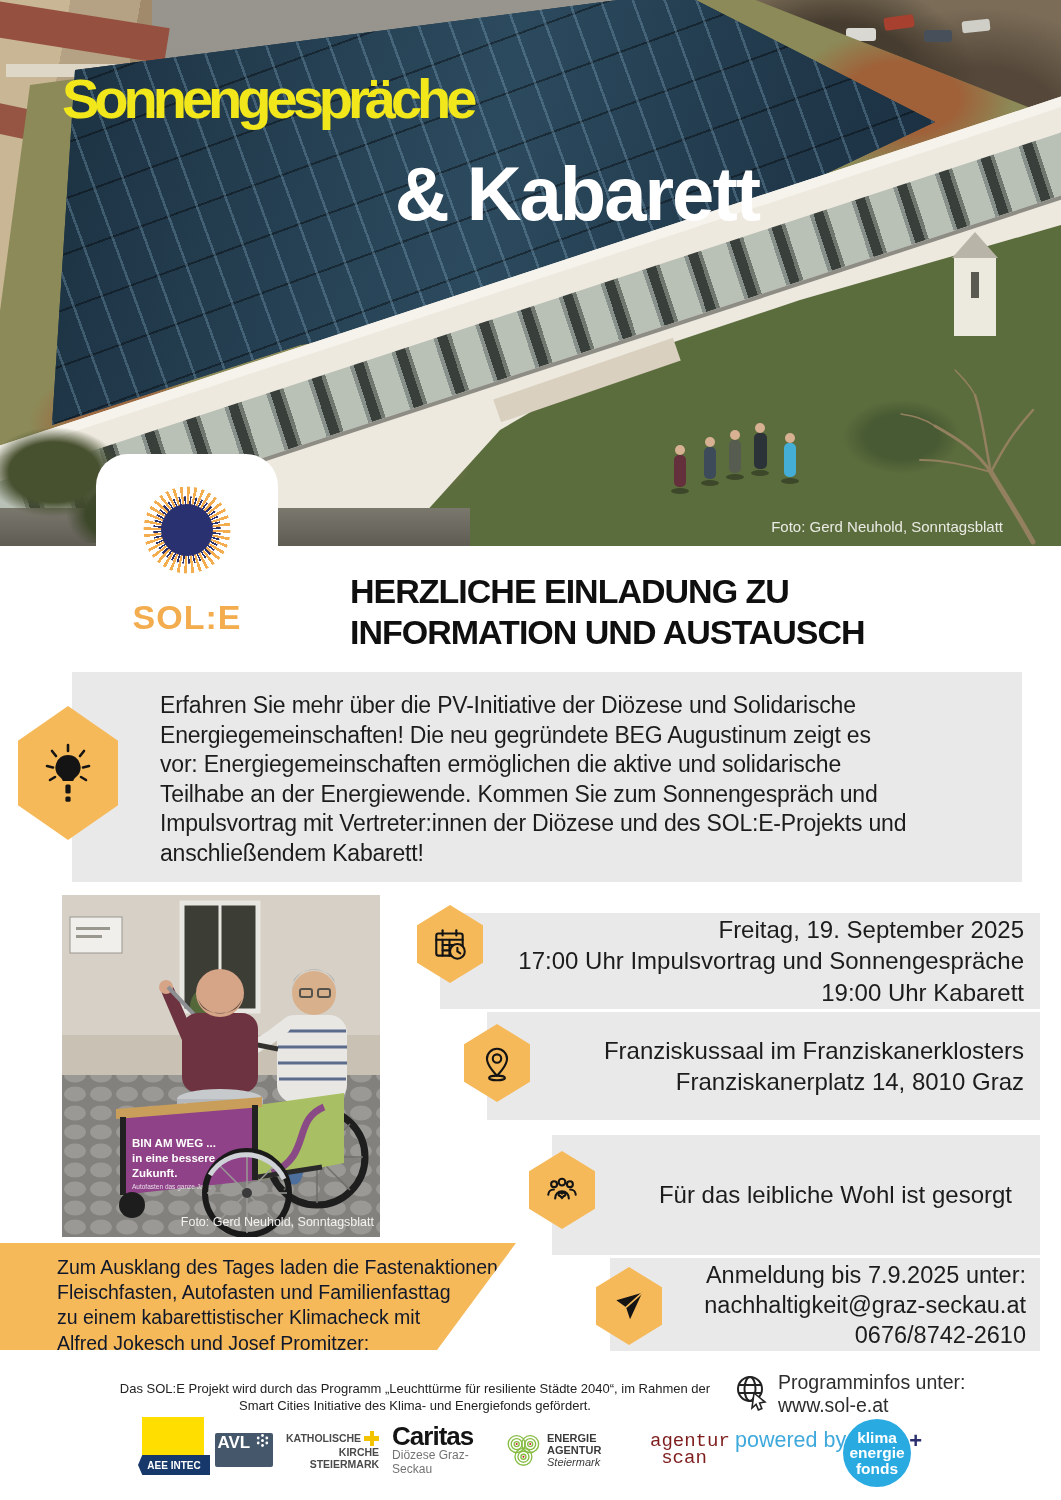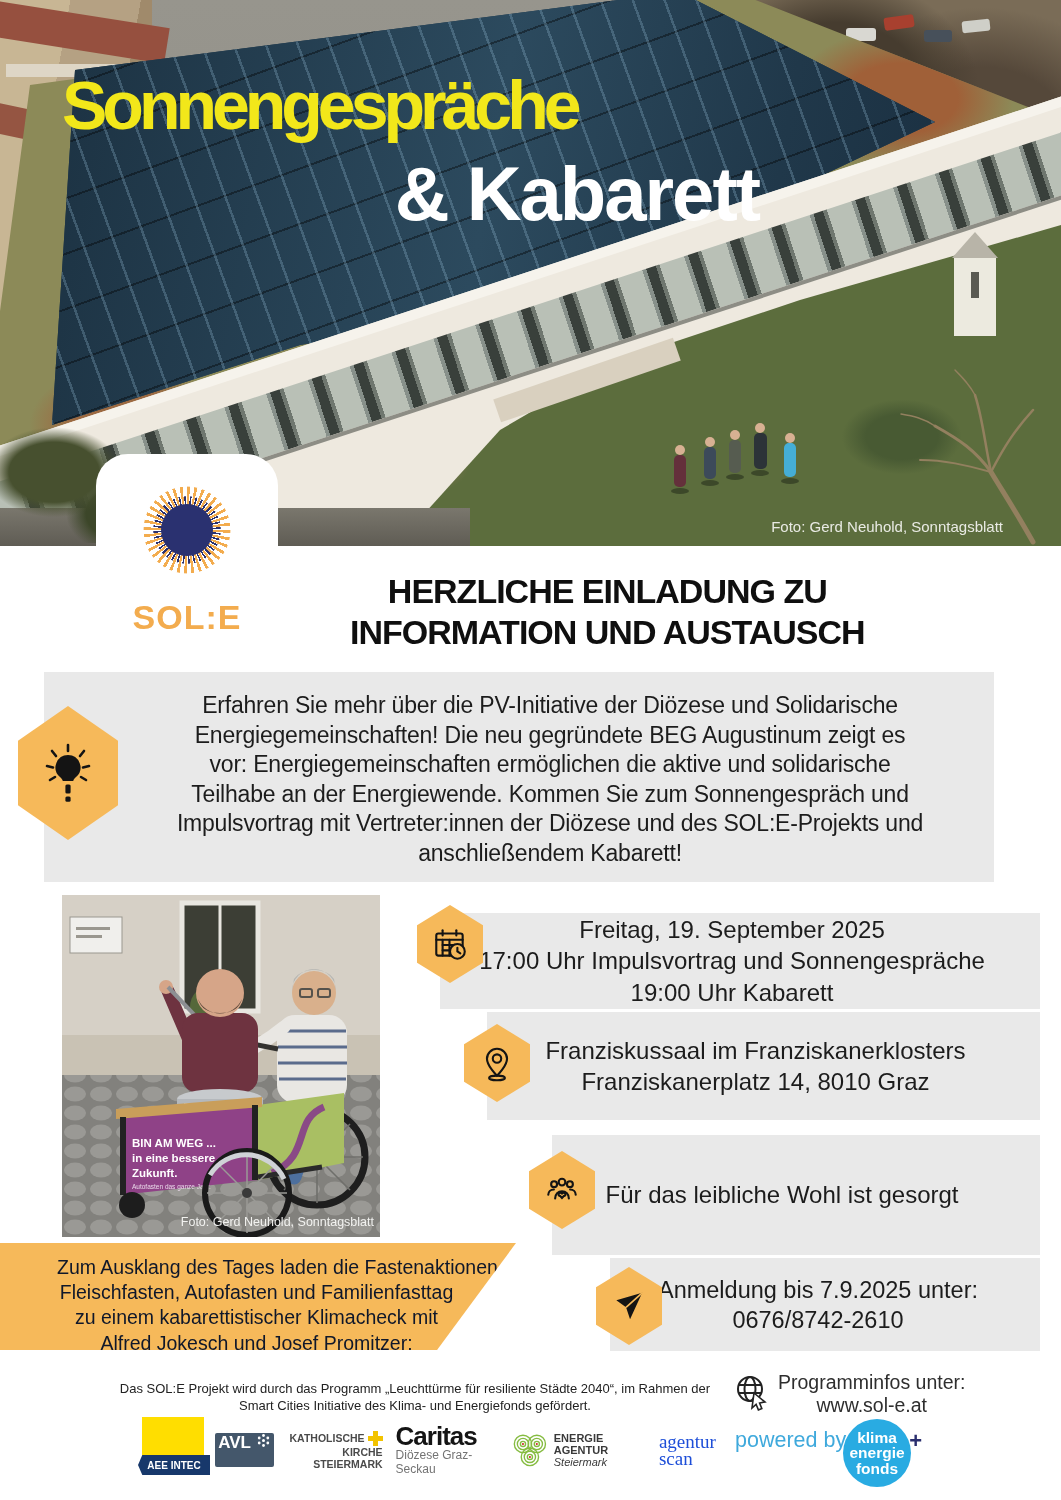--- a/index.html
+++ b/index.html
@@ -42,21 +42,21 @@
         background-color:#5c6d3d;
         background-image:radial-gradient(90px 60px at 15% 70%,#6f7b48 0 40%,transparent 75%),
                          radial-gradient(120px 70px at 60% 40%,#51643a 0 45%,transparent 75%),
                          radial-gradient(80px 50px at 85% 80%,#485a33 0 45%,transparent 75%),
                          radial-gradient(60px 40px at 40% 85%,#77744d 0 40%,transparent 75%);}
   .walkway{position:absolute;left:492px;top:368px;width:190px;height:24px;background:#d9d0bf;transform:rotate(-19deg);}
   .gravel{position:absolute;left:0;top:508px;width:470px;height:38px;background:linear-gradient(#7a776d,#5f5c54);}
   .bushes{position:absolute;left:0;top:425px;width:180px;height:118px;
         background:radial-gradient(90px 60px at 30% 40%,#47502f 0 50%,transparent 75%),
                    radial-gradient(80px 55px at 70% 75%,#3c4629 0 50%,transparent 75%);}
-  .hero-title1{position:absolute;left:62px;top:66px;font-size:68px;font-weight:bold;letter-spacing:-5px;color:#f2e71a;}
+  .hero-title1{position:absolute;left:62px;top:66px;font-size:56px;font-weight:bold;letter-spacing:-5px;color:#f2e71a;}
   .hero-title2{position:absolute;right:302px;top:150px;font-size:76px;font-weight:bold;letter-spacing:-2px;color:#ffffff;}
   .hero-credit{position:absolute;right:58px;top:518px;font-size:15px;color:rgba(245,245,242,.92);}
 
   
   .sole-card{position:absolute;left:96px;top:454px;width:182px;height:206px;background:#fff;border-radius:32px;z-index:5;
         display:flex;flex-direction:column;align-items:center;}
   .sun{position:relative;width:124px;height:124px;margin-top:14px;}
   .sun-rays-outer{position:absolute;inset:0;border-radius:50%;
         background:repeating-conic-gradient(#F3AC4E 0deg 4deg,rgba(0,0,0,0) 4deg 10deg);
         -webkit-mask:radial-gradient(circle,transparent 0 24%,#000 25% 49%,transparent 50%);
@@ -64,21 +64,21 @@
   .sun-rays-inner{position:absolute;inset:0;border-radius:50%;
         background:repeating-conic-gradient(from 5deg,#2A3170 0deg 3deg,rgba(0,0,0,0) 3deg 10deg);
         -webkit-mask:radial-gradient(circle,transparent 0 21%,#000 22% 38%,transparent 39%);
         mask:radial-gradient(circle,transparent 0 21%,#000 22% 38%,transparent 39%);}
   .sun-core{position:absolute;left:36px;top:36px;width:52px;height:52px;border-radius:50%;background:#2A3170;}
   .sole-text{margin-top:6px;font-size:34px;font-weight:bold;letter-spacing:1px;color:#F3AC4E;}
 
   
   .heading{position:absolute;left:350px;top:571px;font-size:34px;line-height:41px;font-weight:bold;
         letter-spacing:-1px;color:#0f0f0f;}
-  .intro-box{position:absolute;left:44px;top:672px;width:950px;height:210px;background:#e9e9e9;}
+  .intro-box{position:absolute;left:72px;top:672px;width:950px;height:210px;background:#e9e9e9;}
   .intro-text{padding:19px 26px 0 88px;font-size:23px;line-height:29.5px;letter-spacing:-0.2px;color:#1c1c1c;}
   .hex{position:absolute;background:#F6B95A;display:flex;align-items:center;justify-content:center;
         clip-path:polygon(50% 0,100% 26%,100% 74%,50% 100%,0 74%,0 26%);}
   .hex-big{left:18px;top:706px;width:100px;height:134px;z-index:3;}
   .hex-sm{width:66px;height:78px;z-index:3;}
 
   
   .bike-photo{position:absolute;left:62px;top:895px;width:318px;height:342px;overflow:hidden;background:#d6d0c6;}
   .bike-credit{position:absolute;left:0;right:6px;bottom:8px;text-align:right;font-size:12.5px;color:rgba(248,248,246,.95);}
 
@@ -123,23 +123,23 @@
   .cross:before,.cross:after{content:"";position:absolute;background:#F2C300;}
   .cross:before{left:5.5px;top:0;width:4.5px;height:15px;}
   .cross:after{left:0;top:5.5px;width:15px;height:4.5px;}
   .logo-caritas{text-align:left;}
   .caritas-main{font-size:26px;font-weight:bold;letter-spacing:-1px;color:#141414;line-height:24px;}
   .caritas-sub{font-size:12px;color:#737373;}
   .logo-energie{display:flex;align-items:center;gap:4px;}
   .energie-text{font-size:11px;line-height:12px;color:#3a3a3a;}
   .energie-t1{font-weight:bold;}
   .energie-t2{font-style:italic;}
-  .logo-scan{font-family:Liberation Serif, serif;font-size:19px;line-height:17px;color:#1d4ed8;text-align:left;width:68px;}
-
-  .nowrap{white-space:nowrap;text-align:center;}
+  .logo-scan{font-family:Liberation Mono, monospace;font-size:19px;line-height:17px;color:#7f1d1d;text-align:center;width:68px;}
+
+  .nowrap{white-space:nowrap;}
 </style>
 </head>
 <body>
 
 <div class="page">
 
   <div class="hero">
     <div class="left-buildings">
       <div class="lb-roof1"></div>
       <div class="lb-win"></div>
@@ -369,20 +369,21 @@
         <path d="M5 22.5c0-3 2.3-5 5.3-5"></path>
           <path d="M31 22.5c0-3-2.3-5-5.3-5"></path>
         <path d="M11.5 26c0-4 2.8-6.8 6.5-6.8s6.5 2.8 6.5 6.8"></path>
         <path d="M18 25.5l-1.7-1.7a1.6 1.6 0 1 1 1.7-1.6 1.6 1.6 0 1 1 1.7 1.6z"></path>
       </g>
     </svg>
   </div>
 
   <div class="info-box ib4">
     <div class="nowrap">Anmeldung bis 7.9.2025 unter:</div>
+    <div class="nowrap">nachhaltigkeit@graz-seckau.at</div>
     <div class="nowrap">0676/8742-2610</div>
   </div>
   <div class="hex hex-sm hx4">
     <svg width="38" height="38" viewBox="0 0 36 36">
       <path d="M6 12.5 L30.5 5.5 L19 30.5 L15.2 19.2 Z" fill="#141414"></path>
       <line x1="30.5" y1="5.5" x2="15.2" y2="19.2" stroke="#F6B95A" stroke-width="1.6"></line>
     </svg>
   </div>
 
   <div class="kabarett-box">

